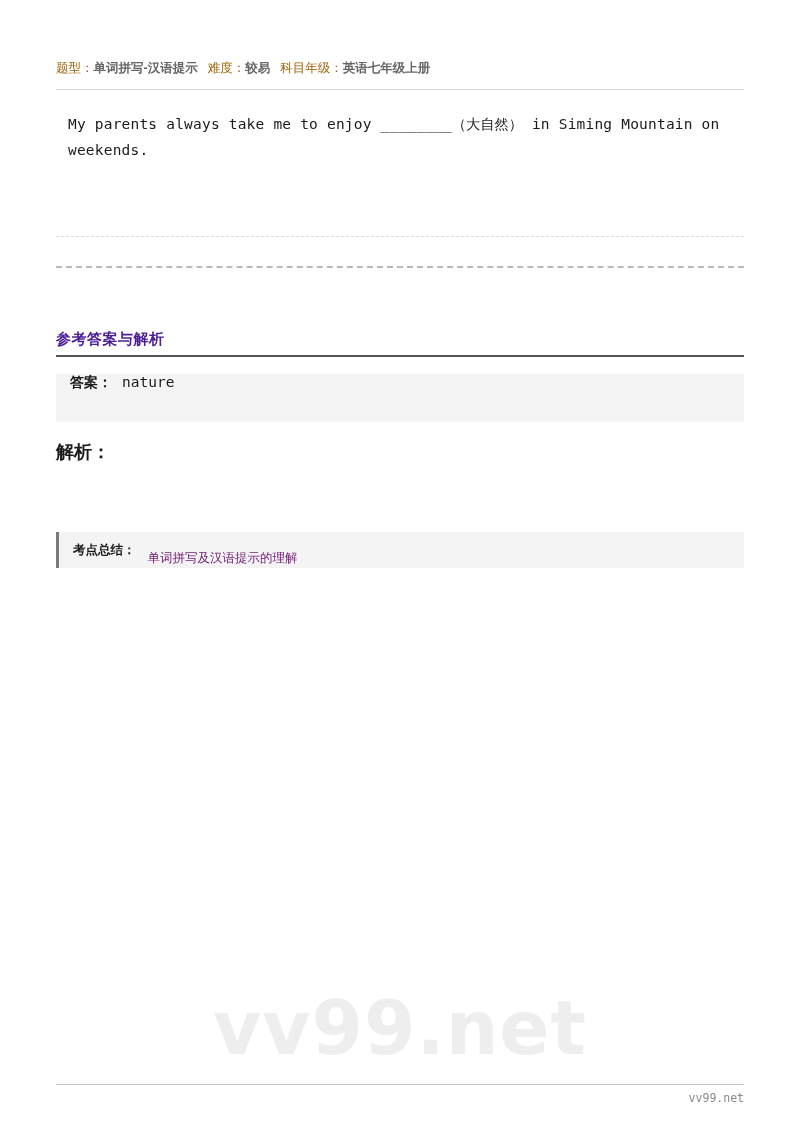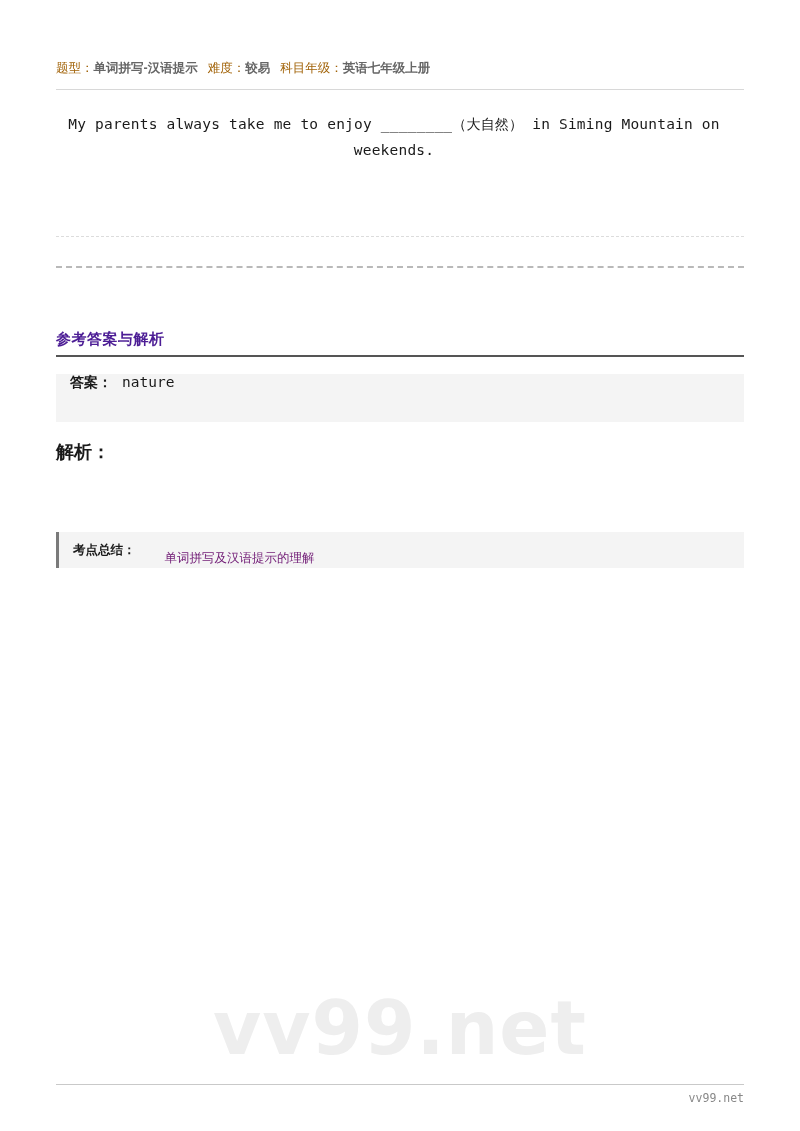--- a/index.html
+++ b/index.html
@@ -51,29 +51,28 @@
     position: absolute;
     left: 56px;
     right: 56px;
     top: 89px;
     border-bottom: 1px solid #d8d8d8;
   }
 
   
   .question {
     position: absolute;
-    left: 44px;
+    left: 68px;
     right: 56px;
     top: 111px;
     font-family: "DejaVu Sans Mono", monospace;
     font-size: 14.5px;
     line-height: 26px;
     color: #1a1a1a;
     letter-spacing: 0.2px;
-    text-align: center;
   }
   .blank {
     font-family: "DejaVu Sans Mono", monospace;
   }
   .cn-hint {
     font-family: "Liberation Sans", sans-serif;
     font-size: 14px;
   }
 
   
@@ -177,21 +176,21 @@
     border-left: 3px solid #7a7a7a;
     display: flex;
     align-items: center;
     padding-left: 14px;
     box-sizing: border-box;
   }
   .summary-label {
     font-size: 12.5px;
     font-weight: bold;
     color: #1a1a1a;
-    margin-right: 29px;
+    margin-right: 12px;
   }
   .summary-value {
     font-size: 12.5px;
     color: #701a75;
     margin-top: 16px;
   }
 
   
   .watermark {
     position: absolute;

